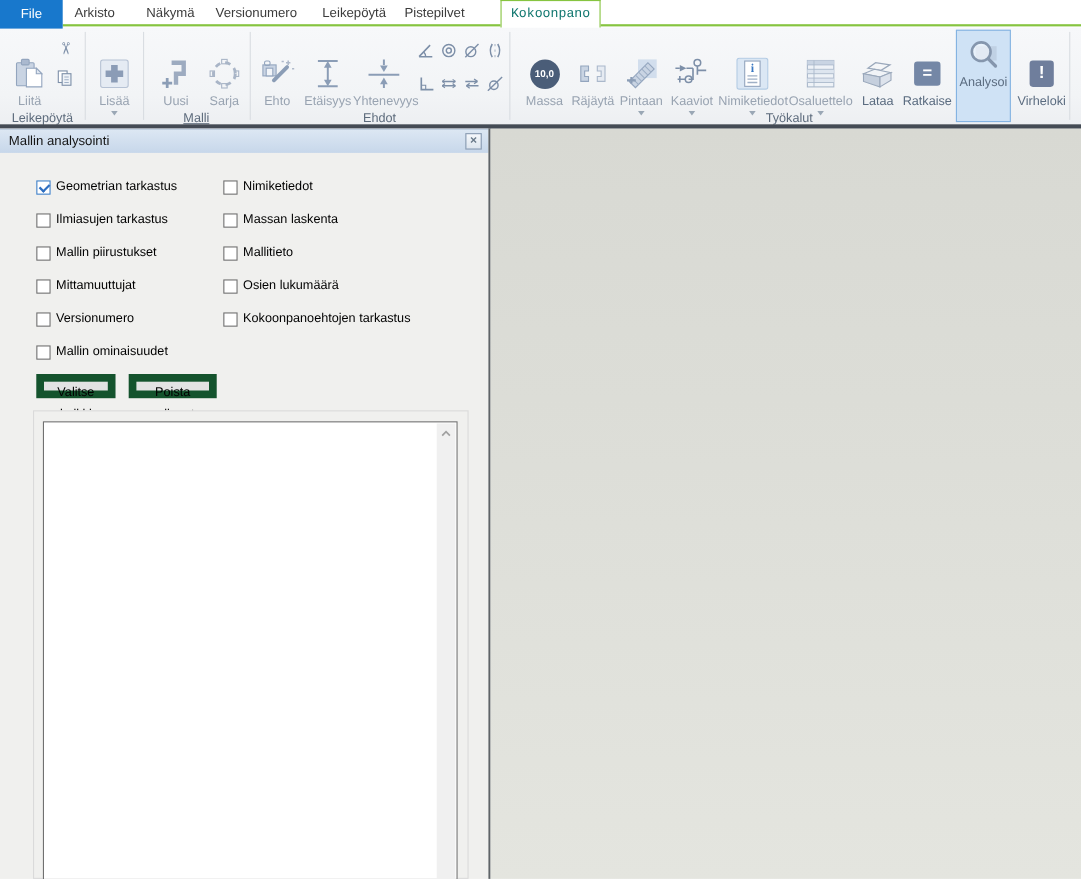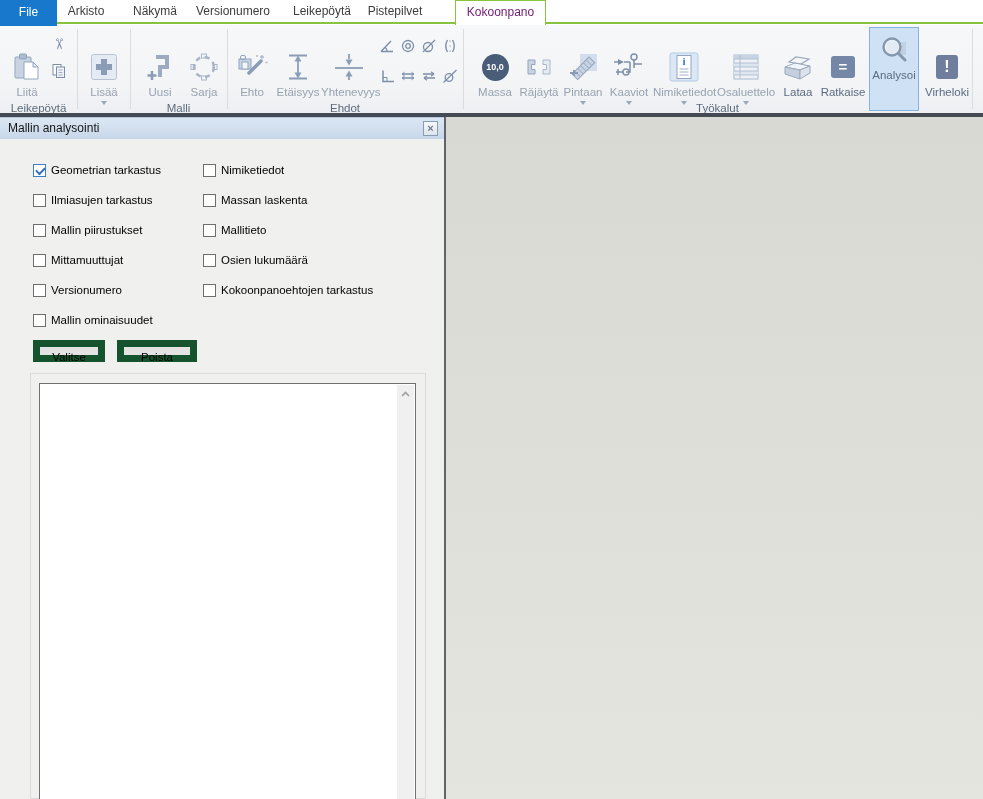--- a/index.html
+++ b/index.html
@@ -12,21 +12,21 @@
   .tab-underline { position:absolute; left:57px; top:22px; right:0; height:2px; background:#86c440; }
   .tab { position:absolute; top:0; height:22px; line-height:22px; text-align:center;
          font-size:12px; color:#3c3c3c; cursor:default; }
   .tab-file { left:0; width:57px; height:26px; line-height:24px; background:#1878cc; color:#ffffff; z-index:3; }
   .tab-arkisto { left:58px; width:56px; }
   .tab-nakyma { left:124px; width:62px; }
   .tab-visualisointi { left:196px; width:72px; }
   .tab-jarjestelma { left:286px; width:72px; }
   .tab-pistepilvet { left:360px; width:70px; }
   .tab-active { left:455px; width:91px; height:25px; line-height:23px; background:#ffffff;
-                border:1px solid #86c440; border-bottom:none; z-index:2; color:#701a75; }
+                border:1px solid #86c440; border-bottom:none; z-index:2; color:#0f766e;font-family:Liberation Mono, monospace; }
 
   
   .ribbon { position:absolute; left:0; top:25px; width:983px; height:88px;
             background:linear-gradient(180deg,#f7f8fa 0%, #f2f4f6 70%, #edeff2 100%); }
   .rsep { position:absolute; top:4px; height:80px; width:1px; background:#d9dde2; }
   .grp-label { position:absolute; top:76px; height:14px; line-height:14px; text-align:center;
                font-size:11.5px; color:#5d6b7c; }
   .rbtn { position:absolute; top:18px; height:88px; text-align:center; cursor:pointer; }
   .rbtn .ric { position:absolute; left:0; right:0; top:6px; height:36px;
                display:flex; align-items:center; justify-content:center; }

